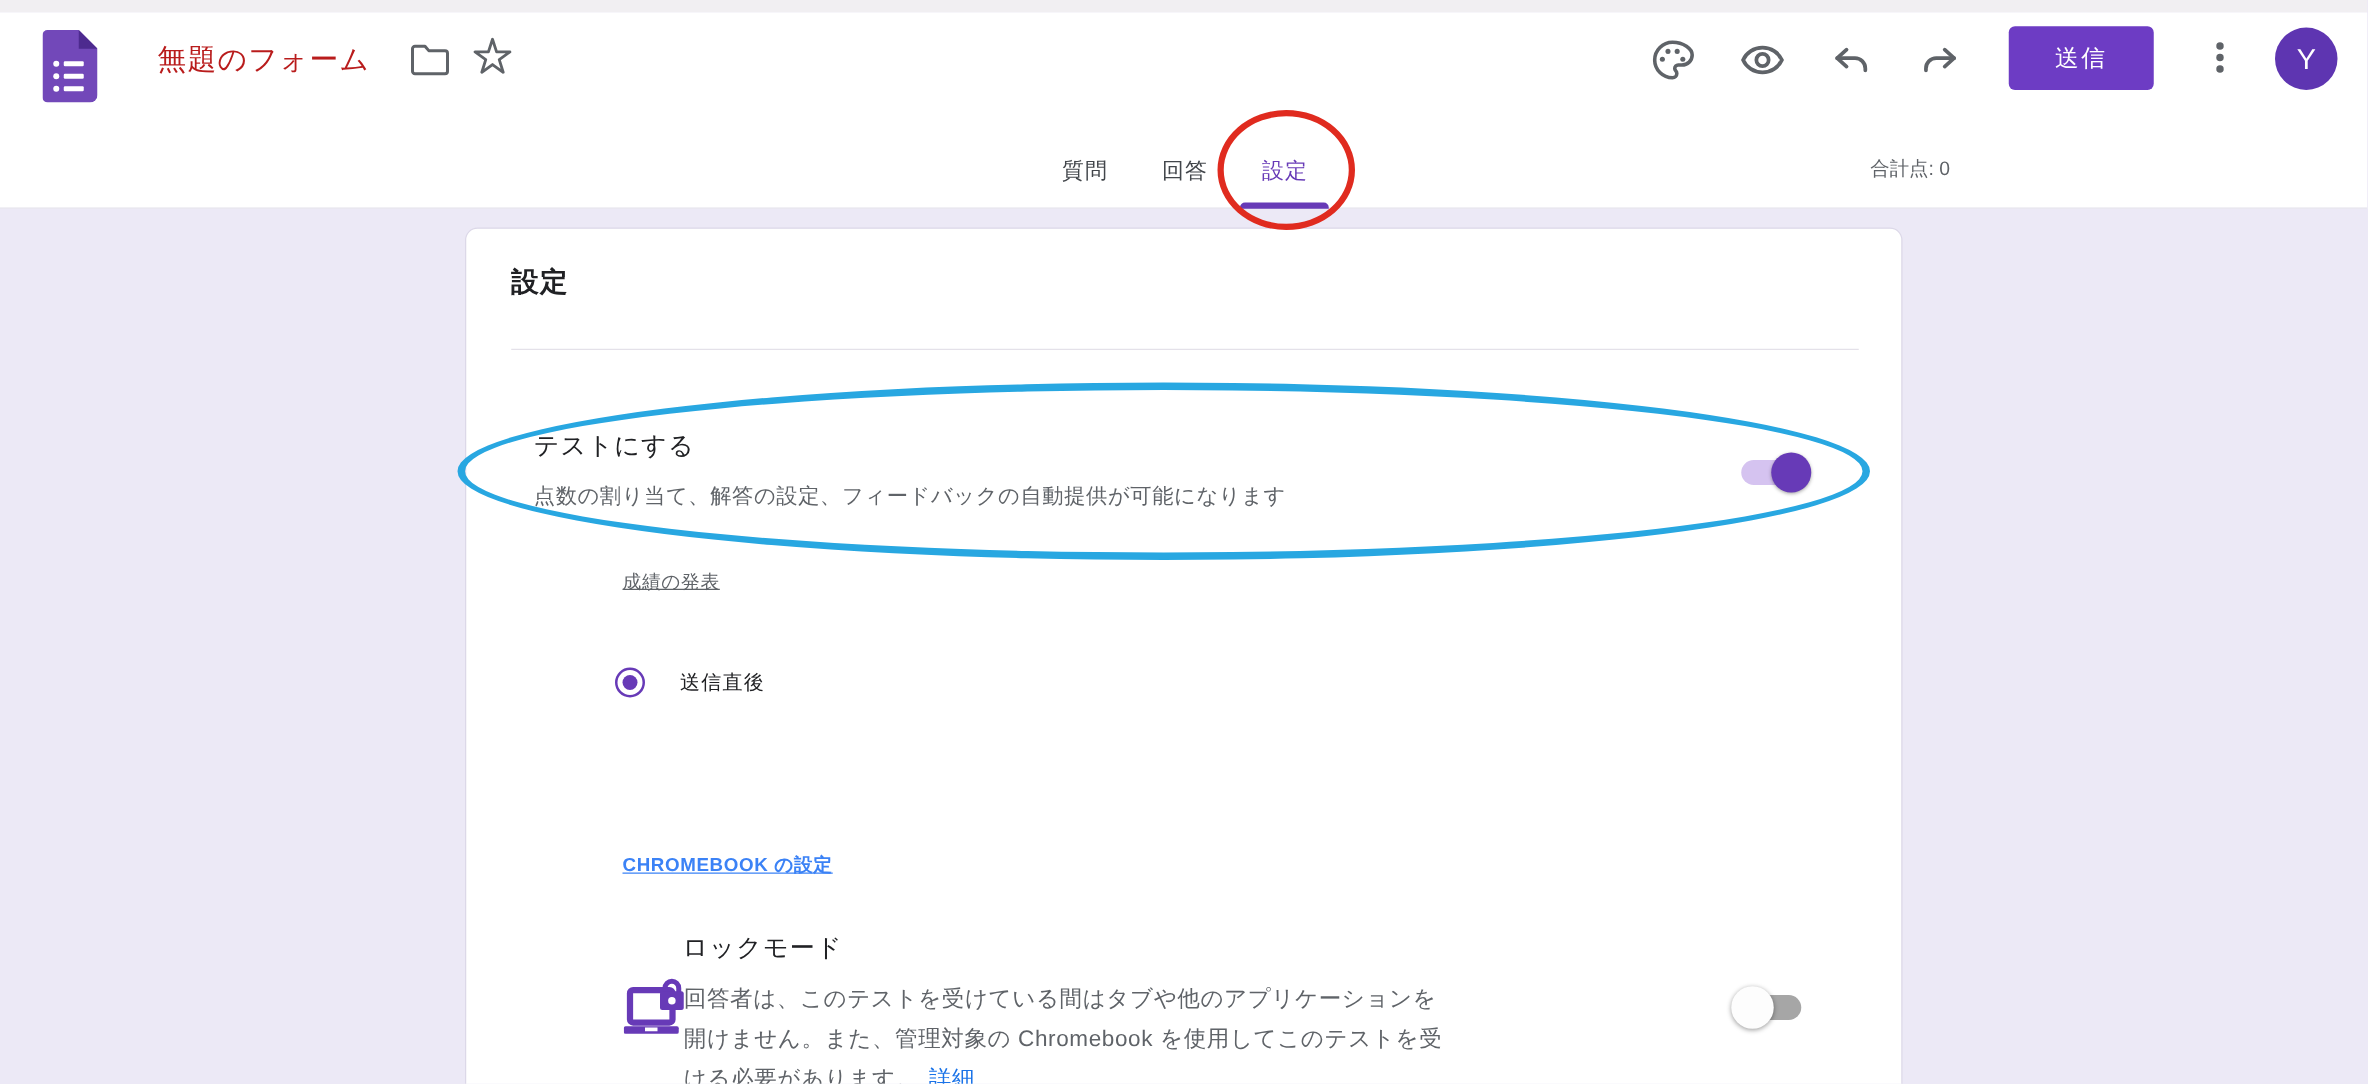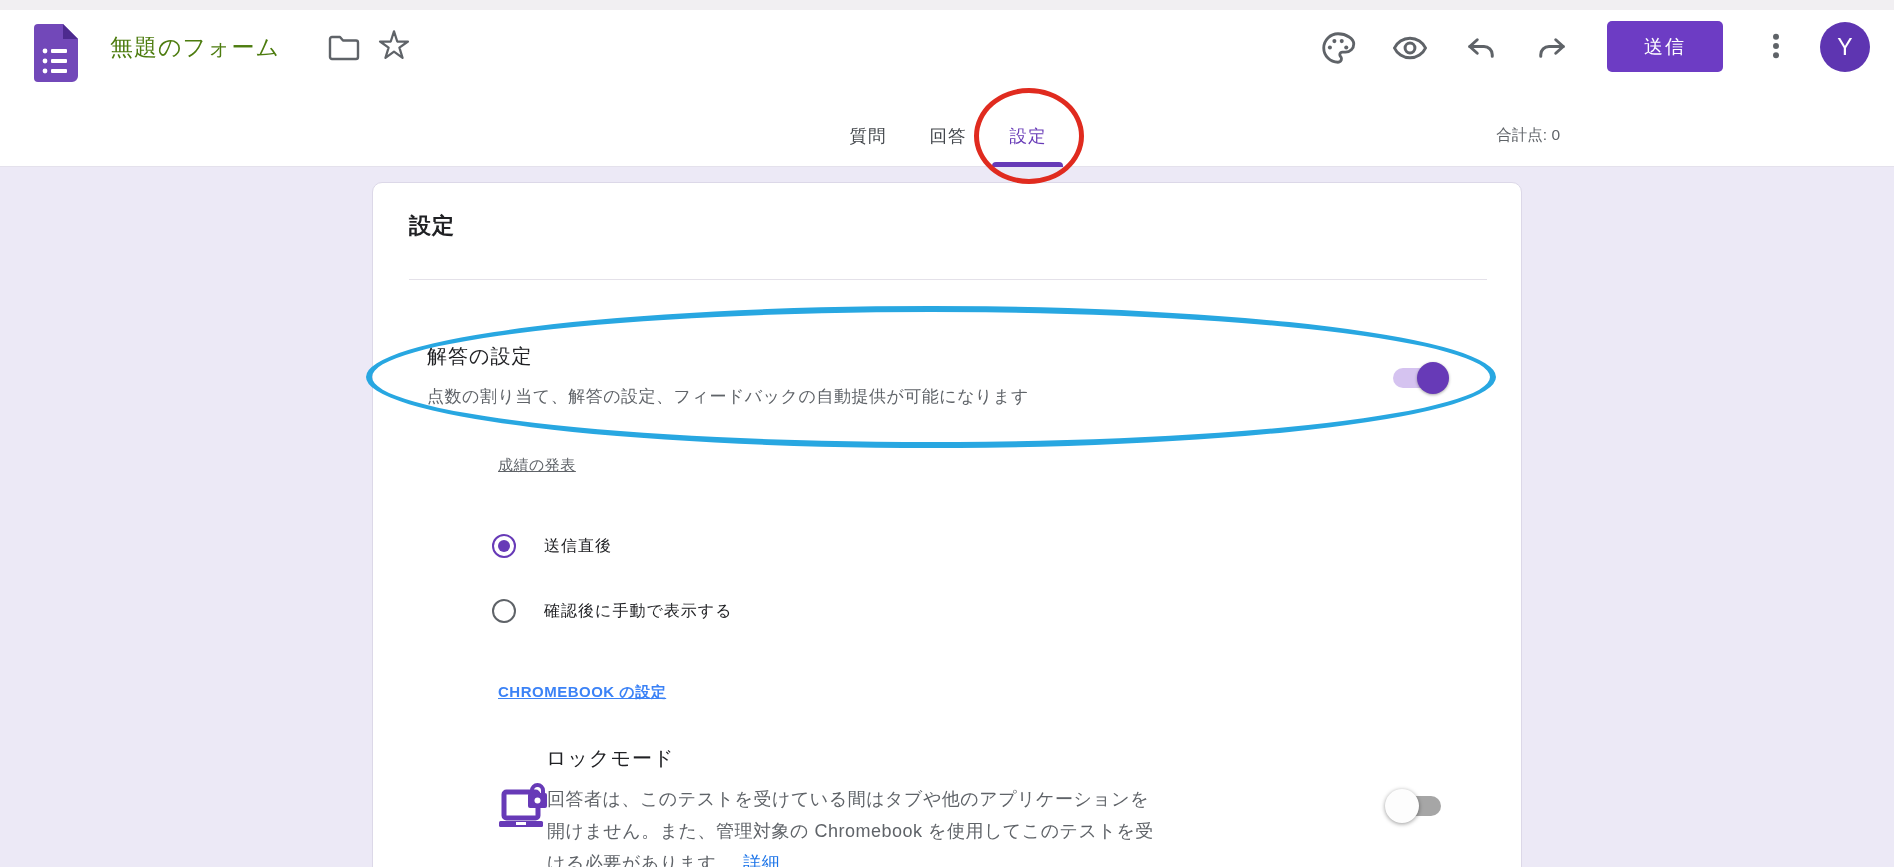--- a/index.html
+++ b/index.html
@@ -15,21 +15,21 @@
   
   .top-strip { position: absolute; left: 0; top: 0; width: 100%; height: 10px; background: #f1eff2; }
 
   
   .header {
     position: absolute; left: 0; top: 10px; width: 100%; height: 157px;
     background: #ffffff; border-bottom: 1px solid #e4e1ec;
   }
   .logo { position: absolute; left: 34px; top: 14px; width: 44px; height: 58px; cursor: pointer; }
   .form-title {
-    position: absolute; left: 110px; top: 22px; font-size: 23px; color: #4d7c0f;
+    position: absolute; left: 126px; top: 22px; font-size: 23px; color: #b91c1c;
     letter-spacing: 1px;
   }
   .icon-btn { position: absolute; width: 40px; height: 40px; border: none; background: transparent;
     display: flex; align-items: center; justify-content: center; cursor: pointer; border-radius: 50%; }
   .folder-btn { left: 324px; top: 18px; }
   .star-btn { left: 374px; top: 16px; }
   .palette-btn { left: 1318px; top: 18px; }
   .eye-btn { left: 1390px; top: 18px; }
   .undo-btn { left: 1461px; top: 18px; }
   .redo-btn { left: 1532px; top: 18px; }
@@ -224,40 +224,36 @@
       <div class="total-points">合計点: 0</div>
     </nav>
   </header>
 
   <main class="main">
     <section class="card">
 
       <h1 class="card-heading">設定</h1>
       <div class="card-divider"></div>
 
-      <div class="quiz-title">解答の設定</div>
+      <div class="quiz-title">テストにする</div>
       <div class="quiz-desc">点数の割り当て、解答の設定、フィードバックの自動提供が可能になります</div>
       <div class="toggle toggle-on">
         <div class="track"></div>
         <div class="thumb"></div>
       </div>
 
       <div class="section-label grades-label">成績の発表</div>
 
       <div class="radio-row radio-1 radio-selected">
         <span class="radio-outer">
             <span class="radio-dot"></span>
           </span>
         <span class="radio-label">送信直後</span>
       </div>
 
-      <div class="radio-row radio-2">
-        <span class="radio-outer"></span>
-        <span class="radio-label">確認後に手動で表示する</span>
-      </div>
 
 
       <div class="section-label chromebook-label">CHROMEBOOK の設定</div>
 
       <div class="lockmode-title">ロックモード</div>
 
       <div class="laptop-icon">
         <svg width="54" height="54" viewBox="0 0 54 54">
           <rect x="5" y="10" width="34" height="26" rx="2.5" fill="none" stroke="#673ab7" stroke-width="5"></rect>
           <rect x="0" y="39" width="44" height="6" rx="1.5" fill="#673ab7"></rect>

